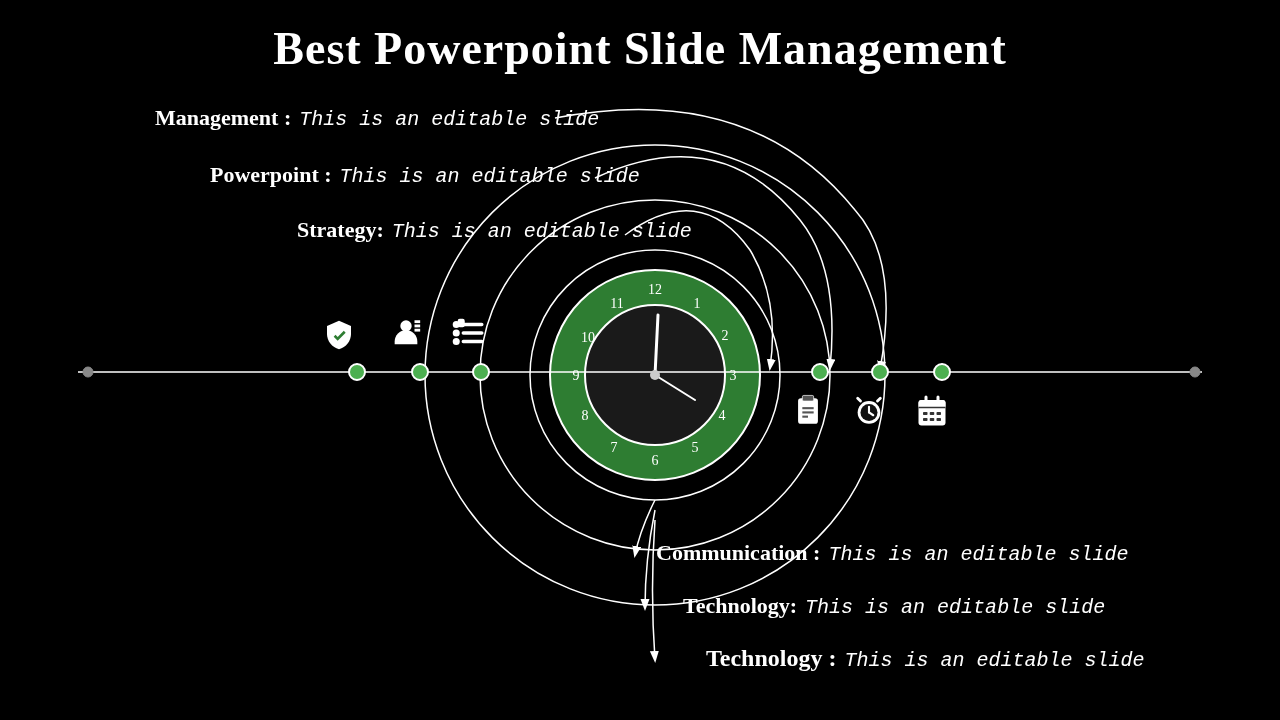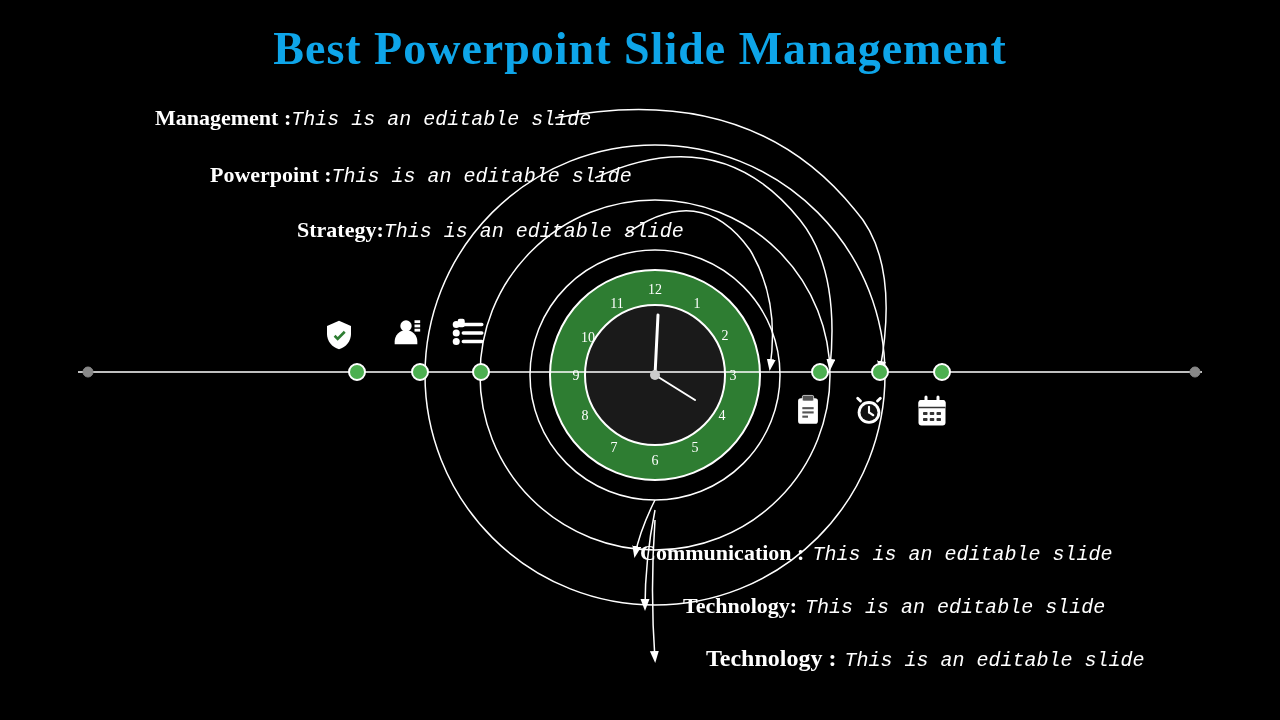--- a/index.html
+++ b/index.html
@@ -19,21 +19,21 @@
       position: relative;
       background: #000;
     }
 
     .title {
       text-align: center;
       font-size: 46px;
       font-weight: bold;
       padding-top: 22px;
       letter-spacing: 1px;
-      color: #0ea5e9;
+      color: #ffffff;
       font-family: 'Georgia', serif;
     }
 
     
     .svg-overlay {
       position: absolute;
       top: 0; left: 0;
       width: 1280px;
       height: 720px;
       pointer-events: none;
@@ -45,20 +45,21 @@
       left: 0; top: 0;
       width: 640px;
       height: 720px;
       pointer-events: none;
     }
 
     .label {
       position: absolute;
       display: flex;
       align-items: baseline;
+      gap: 8px;
       white-space: nowrap;
     }
 
     .label-key {
       font-size: 22px;
       font-weight: bold;
       font-family: 'Georgia', serif;
     }
 
     .label-value {
@@ -157,21 +158,21 @@
       <span class="label-value">This is an editable slide</span>
     </div>
     <div class="label" style="top: 217px; left: 297px;">
       <span class="label-key">Strategy:</span>
       <span class="label-value">This is an editable slide</span>
     </div>
   </div>
 
   <div class="label-area" style="width:1280px;">
     <div class="label-right" style="position:absolute; top: 540px; left: 640px;">
-      <span class="label-key" style="font-size:22px; font-weight:bold;">Communication :</span>
+      <span class="label-key" style="font-size:22px; font-weight:bold;margin-left:16px;">Communication :</span>
       <span class="label-value" style="font-size:20px; font-style:italic;">This is an editable slide</span>
     </div>
     <div class="label-right" style="position:absolute; top: 593px; left: 683px;">
       <span class="label-key" style="font-size:22px; font-weight:bold;">Technology:</span>
       <span class="label-value" style="font-size:20px; font-style:italic;">This is an editable slide</span>
     </div>
     <div class="label-right" style="position:absolute; top: 645px; left: 706px;">
       <span class="label-key" style="font-size:24px; font-weight:bold;">Technology :</span>
       <span class="label-value" style="font-size:20px; font-style:italic;">This is an editable slide</span>
     </div>

